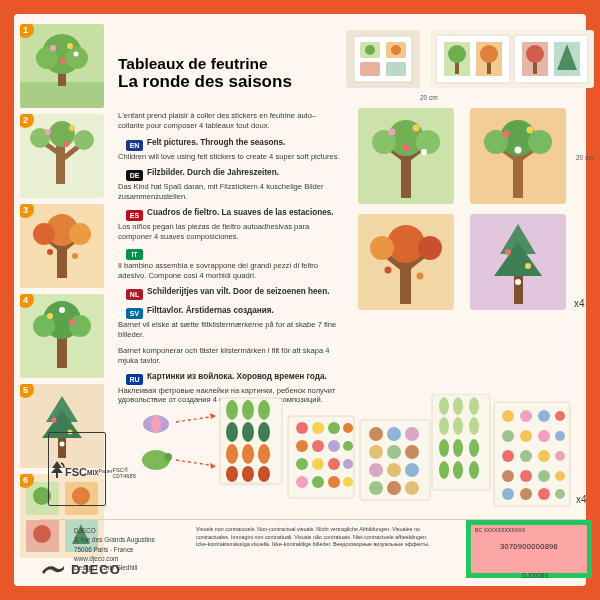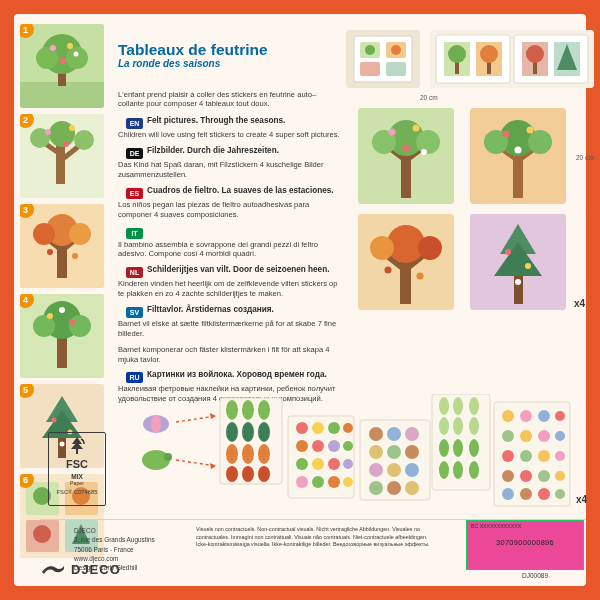--- a/index.html
+++ b/index.html
@@ -26,63 +26,63 @@
   .pnum{
     position:absolute;left:-3px;top:-3px;width:17px;height:17px;border-radius:50%;
     background:#f39200;color:#fff;font-size:9px;font-weight:bold;
     display:flex;align-items:center;justify-content:center;z-index:5;
   }
   
   .textcol{
     position:absolute;left:104px;top:26px;width:222px;
   }
   .title{
-    color:#0369a1;font-size:15.5px;font-weight:bold;line-height:1.12;
-    margin:1px 0 8px 0;
-  }
-  .title .sub{display:block;font-size:10px;font-weight:bold;font-style:italic;}
+    color:#000000;font-size:15.5px;font-weight:bold;line-height:1.12;
+    margin:15px 0 8px 0;
+  }
+  .title .sub{display:block;font-size:17px;font-weight:bold;}
   .langblock{margin-bottom:6px;}
   .langline{display:flex;align-items:flex-start;gap:4px;margin-left:8px;}
   .flag{
     flex:0 0 auto;width:17px;height:11px;border-radius:2px;margin-top:2px;
     font-size:7px;color:#fff;display:flex;align-items:center;justify-content:center;
     font-weight:bold;letter-spacing:0;
   }
   .lhead{font-size:8.2px;font-weight:bold;color:#2b2b2b;line-height:1.25;}
   .lbody{font-size:7.6px;color:#3a3a3a;line-height:1.3;margin:1px 0 0 0;}
   
   .gallery{position:absolute;left:332px;top:16px;width:248px;}
   .card{border-radius:4px;position:relative;overflow:hidden;}
   .xlabel{
-    position:absolute;font-size:10px;font-weight:bold;color:#3a3a3a;
+    position:absolute;font-size:10px;font-weight:normal;color:#3a3a3a;
   }
   .dim{
     position:absolute;font-size:6.5px;color:#555;
   }
   
   .stickers{position:absolute;left:118px;top:380px;width:460px;height:128px;}
   
   .fsc{
     position:absolute;left:34px;top:418px;width:58px;height:74px;
     border:1.3px solid #3a3a3a;border-radius:2px;
-    display:flex;flex-direction:column;align-items:center;justify-content:flex-start;
+    display:flex;flex-direction:row;align-items:center;justify-content:flex-start;
     padding-top:4px;box-sizing:border-box;
   }
   .fsc .tree{font-size:15px;line-height:1;color:#3a3a3a;}
   .fsc .fscname{font-size:11px;font-weight:bold;color:#3a3a3a;margin-top:1px;}
   .fsc .mix{font-size:6.5px;color:#3a3a3a;margin-top:3px;font-weight:bold;}
   .fsc .paper{font-size:5.2px;color:#3a3a3a;}
   .fsc .code{font-size:5.8px;color:#3a3a3a;margin-top:3px;}
   .brand{position:absolute;left:26px;top:516px;width:120px;}
   .brandname{font-size:13px;font-weight:bold;color:#3a3a3a;letter-spacing:1px;}
   .addr{position:absolute;left:60px;top:512px;font-size:6.4px;color:#3a3a3a;line-height:1.45;}
   .legal{position:absolute;left:182px;top:512px;width:236px;font-size:5.4px;color:#3a3a3a;line-height:1.42;}
   .barcodebox{
     position:absolute;left:452px;top:506px;width:116px;height:48px;
-    background:#ec4899;border:1px solid #22c55e;
+    background:#fca5a5;border:5px solid #22c55e;
   }
   .bclabel{font-size:5.2px;color:#333;padding:2px 0 0 4px;}
   .bcnum{font-size:7.5px;color:#222;text-align:center;margin-top:9px;letter-spacing:0.3px;}
   .refnum{position:absolute;left:508px;top:558px;font-size:6.5px;color:#3a3a3a;}
   .divider{position:absolute;left:26px;top:505px;width:546px;height:1px;background:#d9d2c6;}
 </style>
 </head>
 <body>
 
 <div class="page">
@@ -214,21 +214,20 @@
       </div>
       <p class="lbody">Il bambino assembla e sovrappone dei grandi pezzi di feltro adesivo. Compone così 4 morbidi quadri.</p>
     </div>
 
 
     <div class="langblock">
       <div class="langline">
         <span class="flag" style="background:#ae1c28;">NL</span>
         <span class="lhead">Schilderijtjes van vilt. Door de seizoenen heen.</span>
       </div>
-      <p class="lbody">Kinderen vinden het heerlijk om de zelfklevende vilten stickers op te plakken en zo 4 zachte schilderijtjes te maken.</p>
     </div>
 
     <div class="langblock">
       <div class="langline">
         <span class="flag" style="background:#006aa7;">SV</span>
         <span class="lhead">Filttavlor. Årstidernas создания.</span>
       </div>
       <p class="lbody">Barnet vil elske at sætte filtklistermærkerne på for at skabe 7 fine billeder.</p>
     </div>
 

